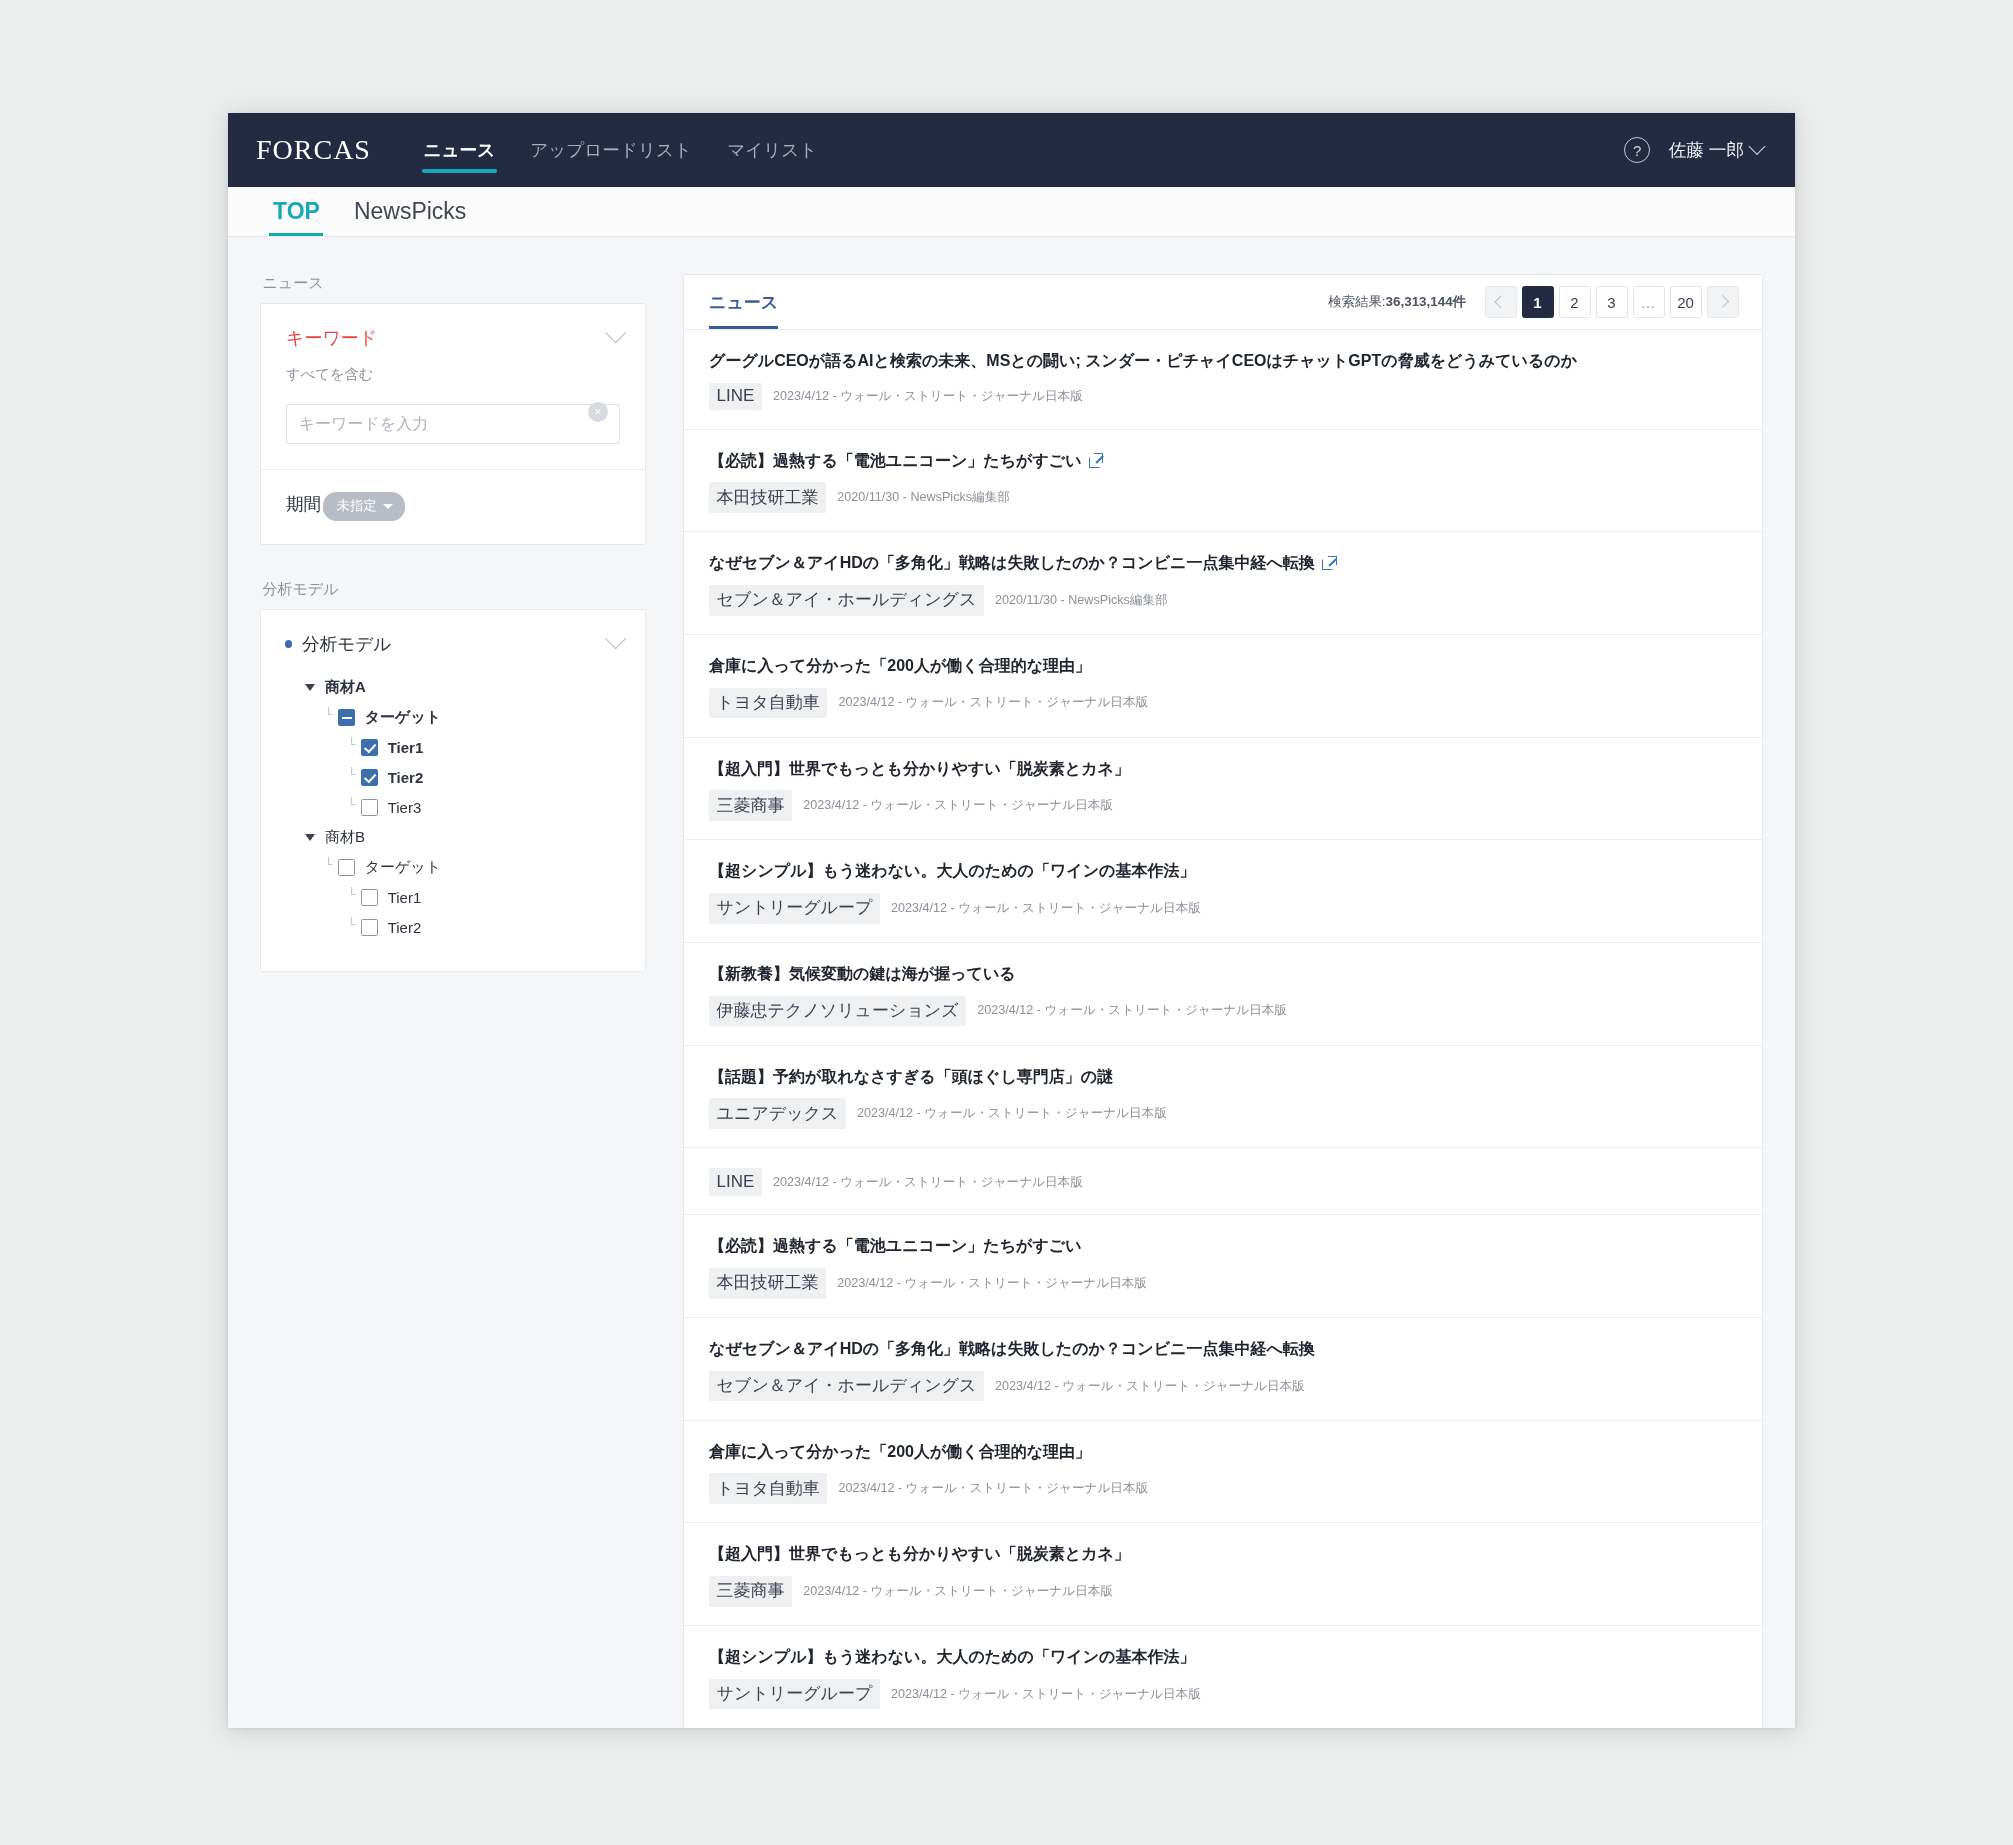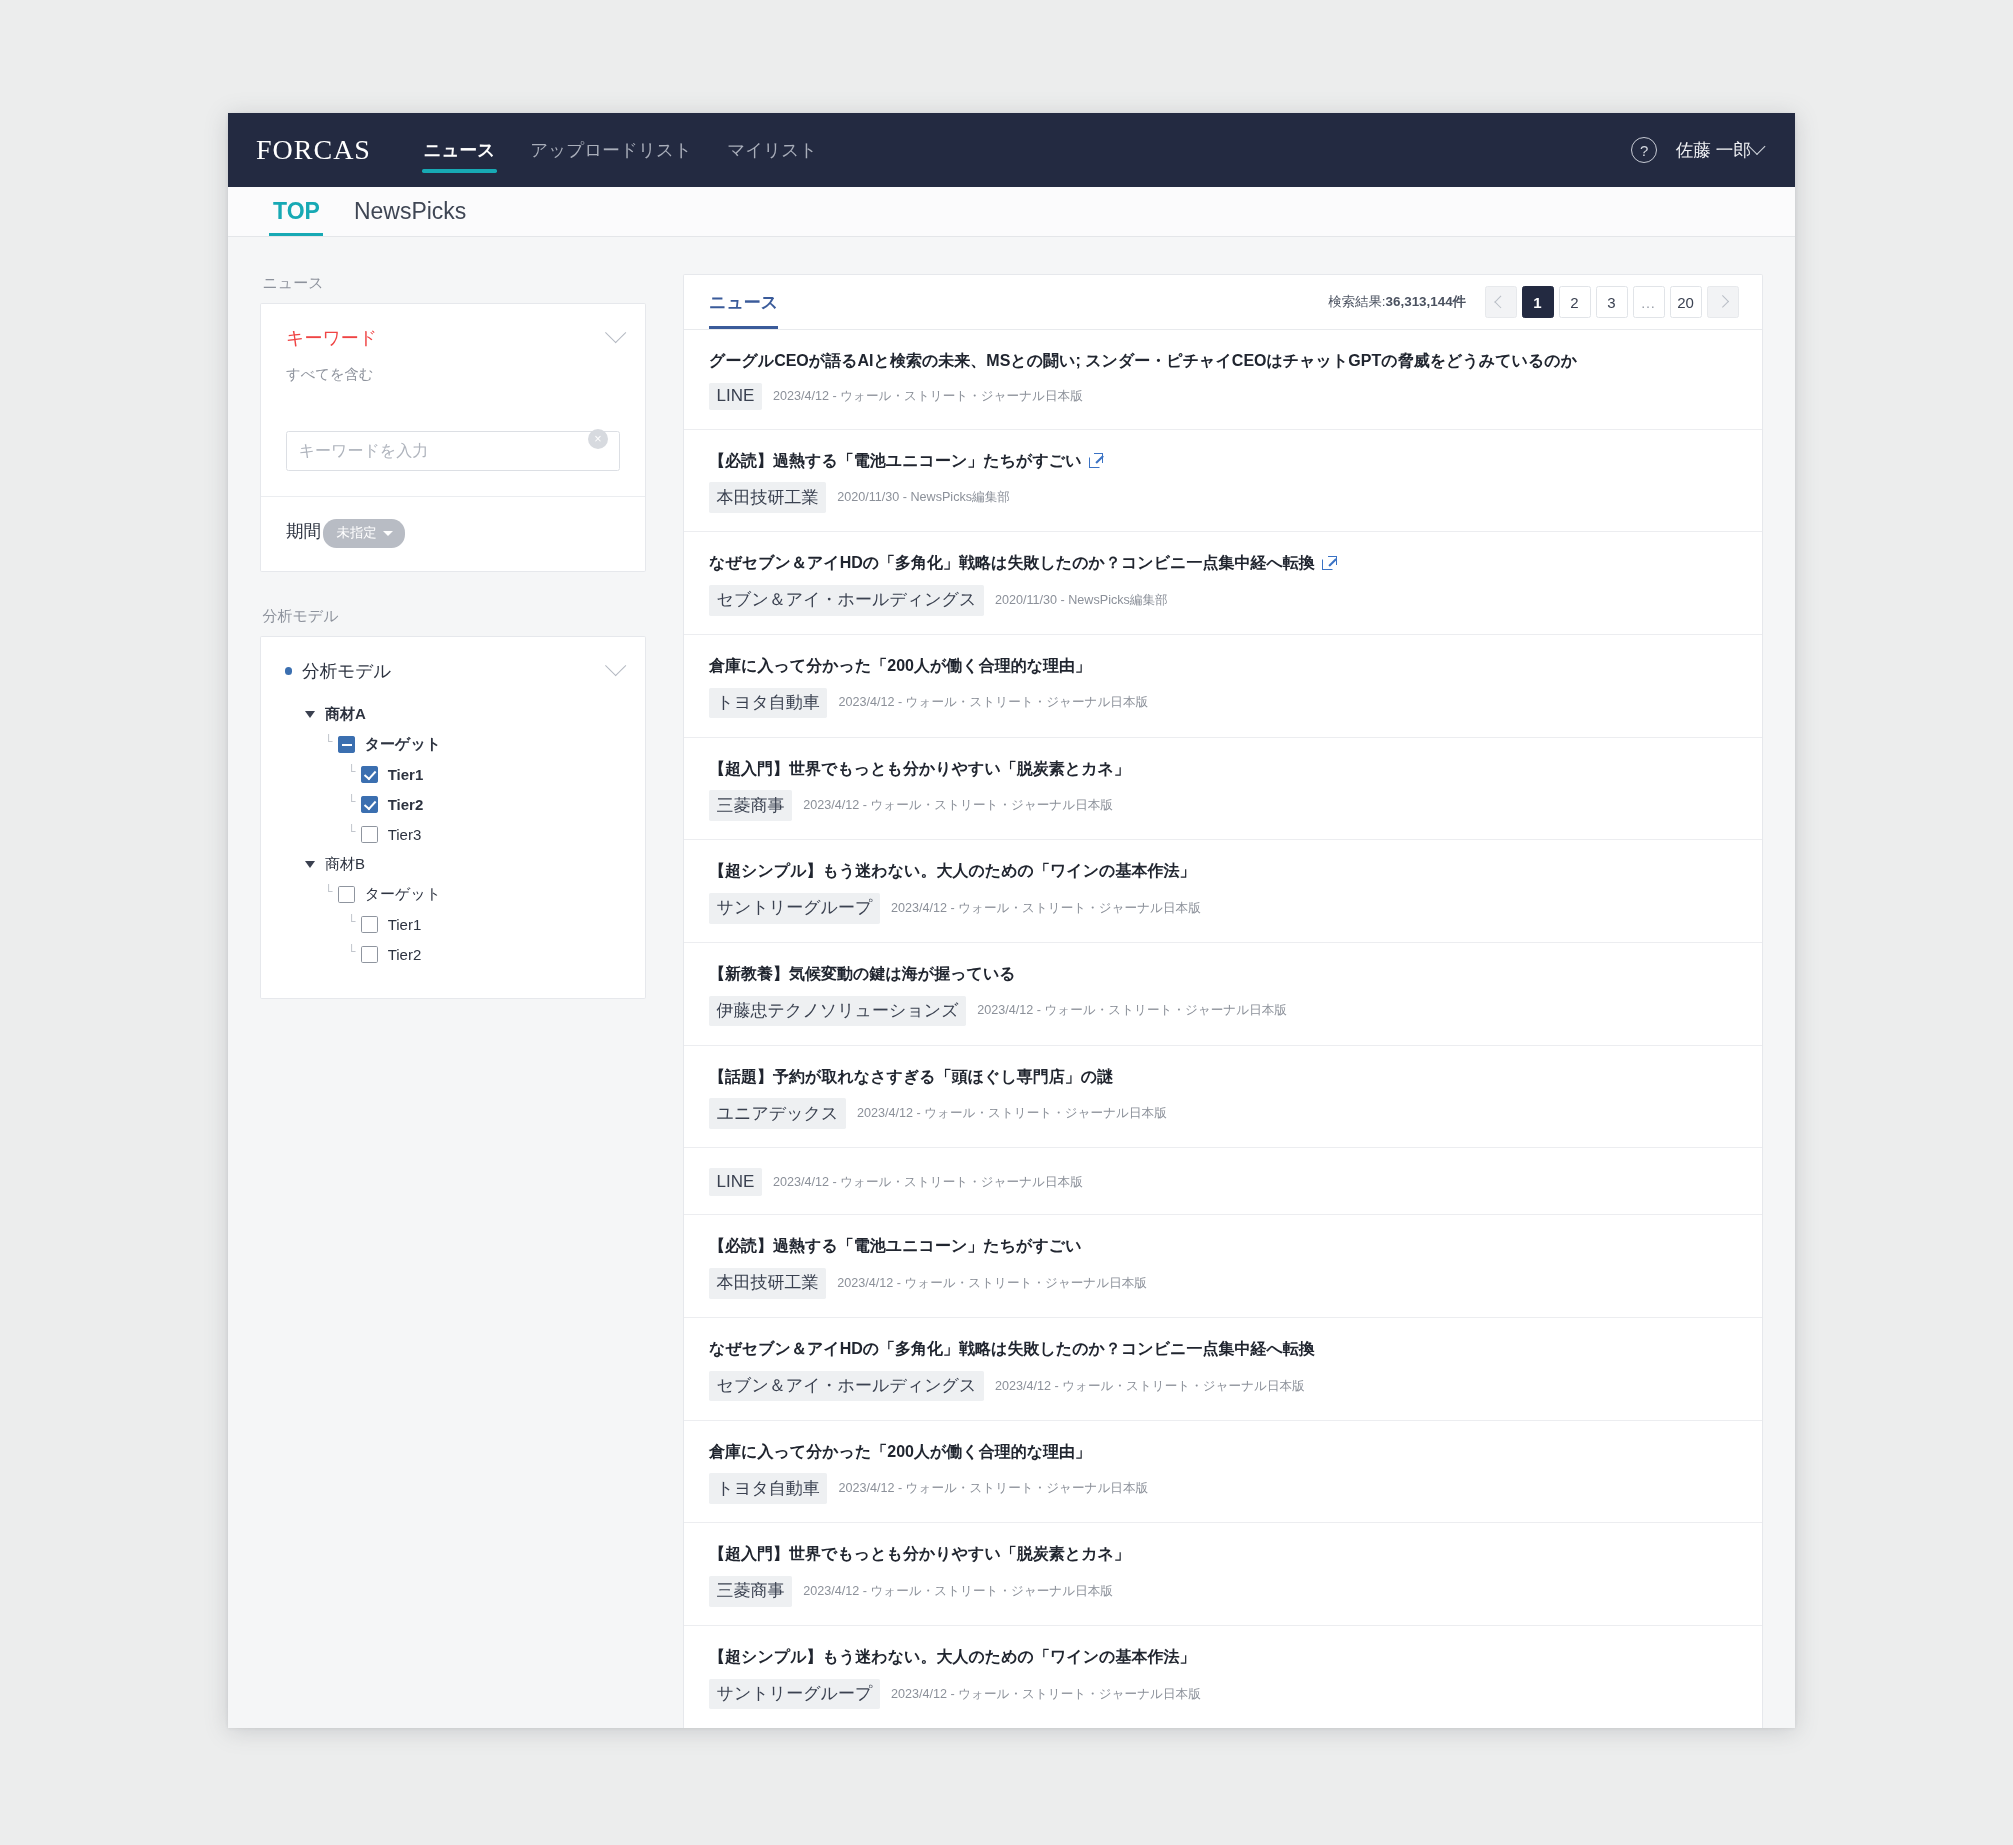--- a/index.html
+++ b/index.html
@@ -85,21 +85,21 @@
     width: 26px; height: 26px;
     border: 1.7px solid #c7cbd4;
     border-radius: 50%;
     color: #d2d6de;
     font-size: 15px;
     display: flex; align-items: center; justify-content: center;
     cursor: pointer;
     box-sizing: border-box;
   }
   #user-menu {
-    display: flex; align-items: center; gap: 0;
+    display: flex; align-items: center; gap: 7px;
     color: #f0f1f4; font-size: 17.6px; cursor: pointer;
   }
   .caret-down {
     width: 0; height: 0;
     border-left: 5.9px solid transparent;
     border-right: 5.9px solid transparent;
     border-top: 6.7px solid #c9cdd6;
   }
   .chev-thin {
     display:inline-block;
@@ -168,21 +168,21 @@
     width:14.3px;height:14.3px;
     border-right:1.7px solid #b4b9c2;
     border-bottom:1.7px solid #b4b9c2;
     transform: rotate(45deg) translate(-3.4px,-3.4px);
     cursor:pointer;
   }
   .field-label {
     font-size:14.3px; color:#8d929c;
     padding: 0 25px 8.4px 25px;
   }
-  .kw-input-wrap { padding: 12px 25px 25px 25px; position:relative;margin-top:27px; }
+  .kw-input-wrap { padding: 12px 25px 25px 25px; position:relative; }
   .kw-input {
     width: 100%;
     box-sizing: border-box;
     height: 40px;
     border: 0.8px solid #dcdfe4;
     border-radius: 2.5px;
     padding: 0 40px 0 11.7px;
     font-size: 16px;
     color: #2d3340;
     font-family: inherit;

